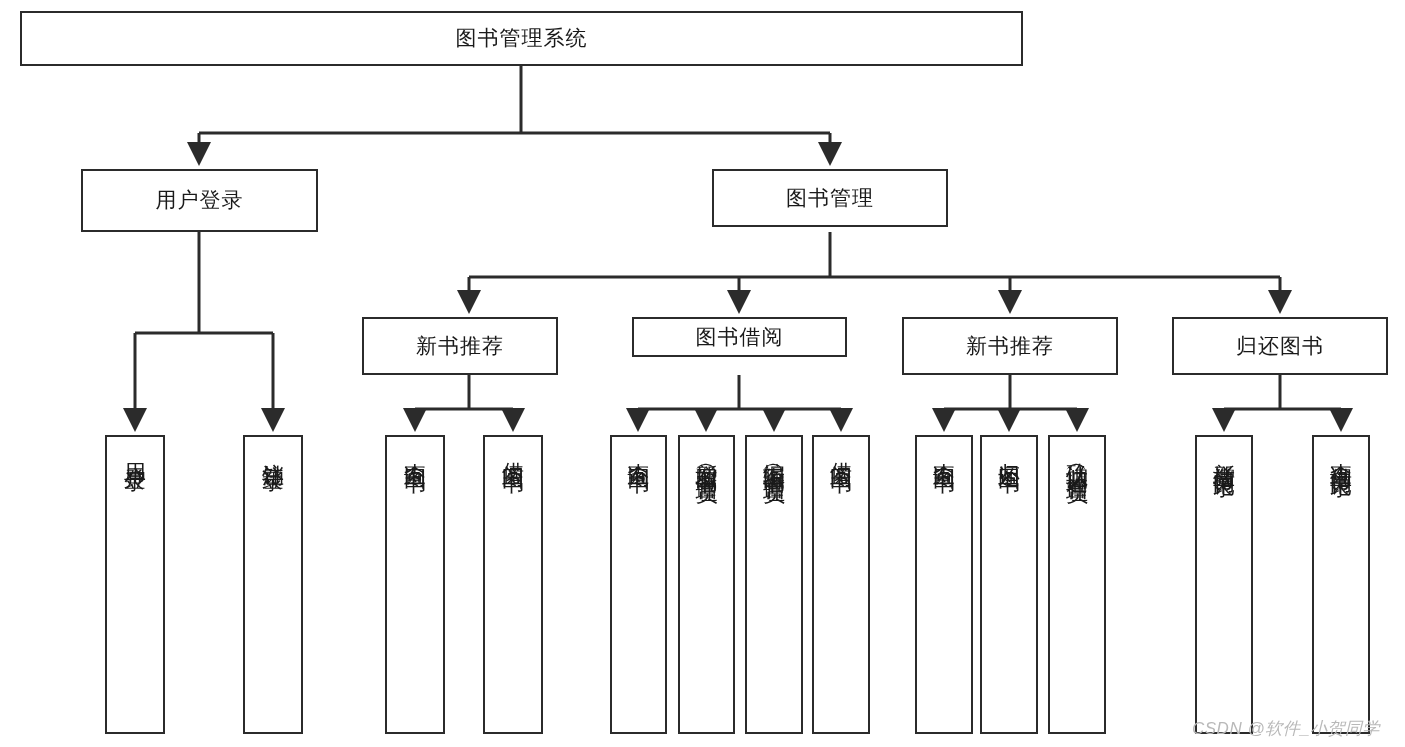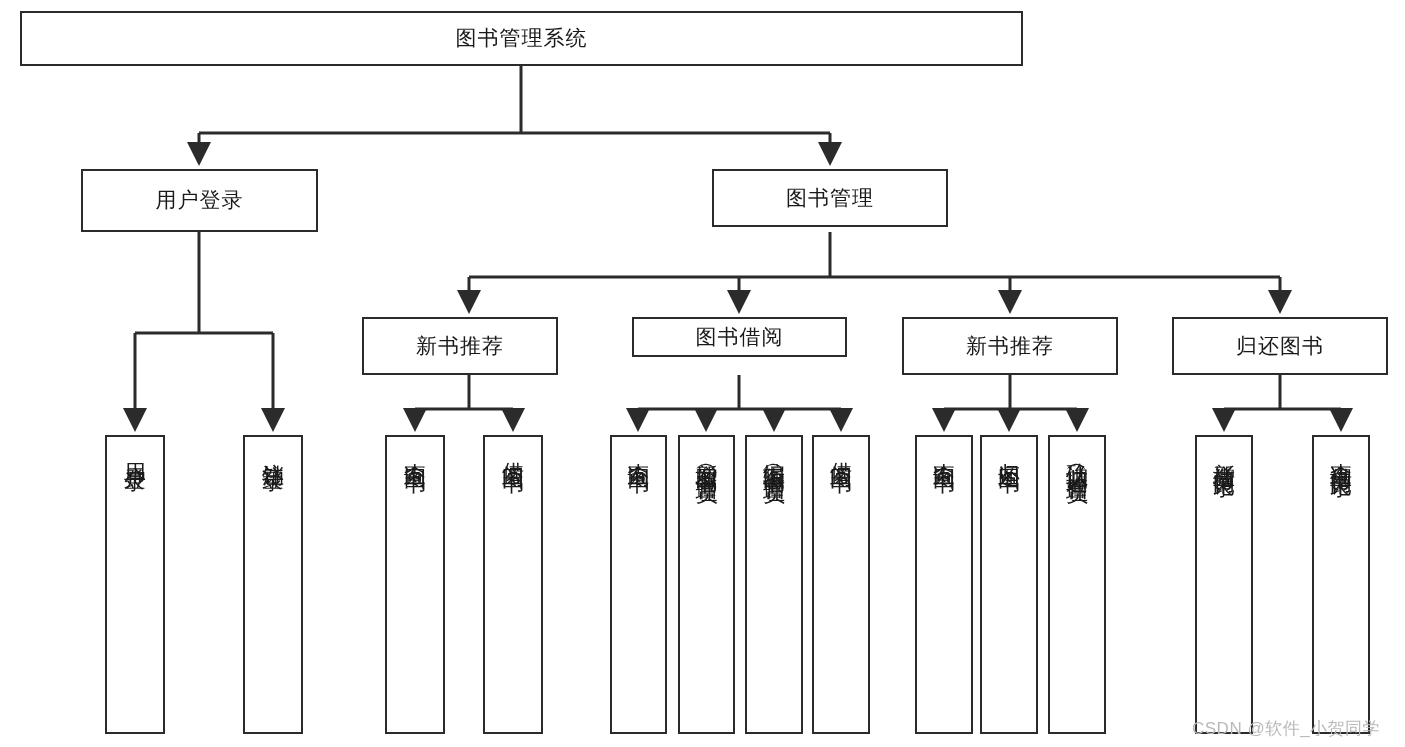--- a/index.html
+++ b/index.html
@@ -194,15 +194,15 @@
   </div>
 
   <div class="node vert" style="left: 1195px; top: 435px; width: 58px; height: 299px;">
     <span class="label">新增借阅记录</span>
   </div>
 
   <div class="node vert" style="left: 1312px; top: 435px; width: 58px; height: 299px;">
     <span class="label">查询借阅记录</span>
   </div>
 
-  <div class="watermark" style="left: 1192px; top: 717px; color: rgb(185, 185, 185);">CSDN @软件_小贺同学</div>
+  <div class="watermark" style="left: 1192px; top: 717px; color: rgb(185, 185, 185); font-style: italic;">CSDN @软件_小贺同学</div>
 
 </div>
 
 </body></html>

